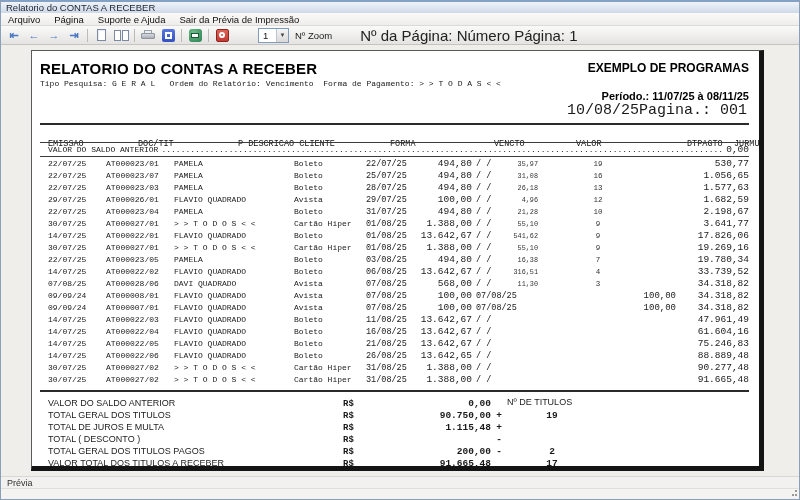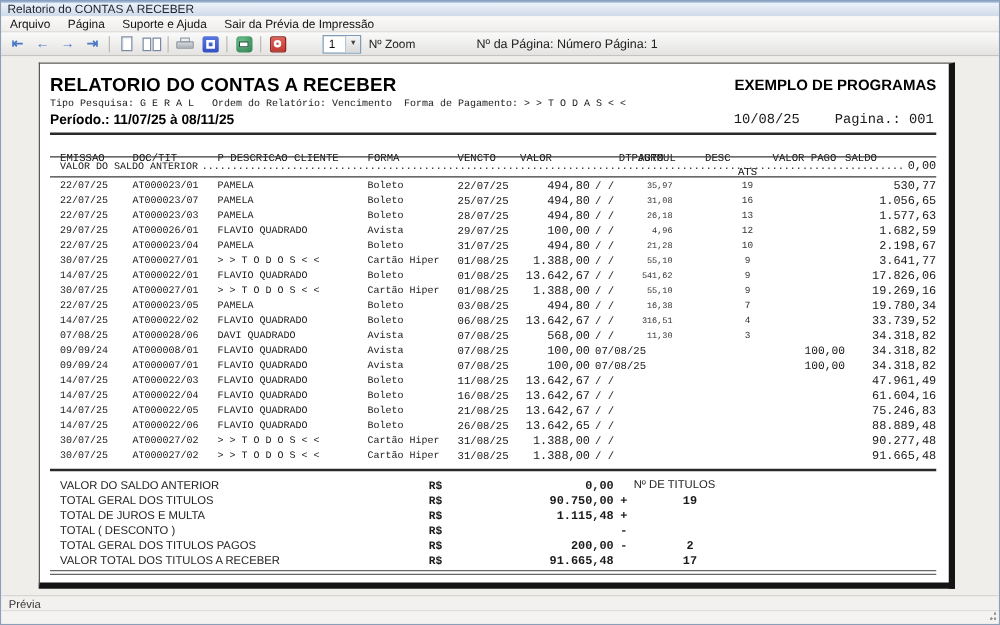--- a/index.html
+++ b/index.html
@@ -38,44 +38,44 @@
   .ico-red { width:13px; height:13px; border-radius:2px; background:linear-gradient(#e06257,var(--icon-red,#c23a32));
     border:1px solid #8f241e; display:flex; align-items:center; justify-content:center; }
   .ico-red i { width:6px; height:6px; border:2px solid #fff; border-radius:50%; }
 
   .combo { margin-left:26px; width:31px; height:15px; background:#fff; border:1px solid #7f9db9;
     display:flex; align-items:stretch; }
   .combo-val { flex:1; font-size:9.5px; color:#111; padding:1px 0 0 4px; }
   .combo-btn { width:12px; background:linear-gradient(#f5f5f5,#d9d9d9); border-left:1px solid #b9c6d4;
     display:flex; align-items:center; justify-content:center; font-size:6px; color:#444; }
   .tblabel { font-size:9.5px; color:#222; margin-left:6px; }
-  .pagelabel { font-size:10px; color:#222; margin-left:49px; }
+  .pagelabel { font-size:15px; color:#222; margin-left:28px; }
 
   
   .preview { flex:1 1 auto; position:relative; background:var(--preview-bg,#f0eeeb); overflow:hidden; }
   .page { position:absolute; left:30px; top:5px; width:733px; height:421px; background:#fff;
     border:1px solid #5a5a5a; border-right:5px solid #141414; border-bottom:5px solid #141414; }
   .page-content { height:100%; padding:9px 10px 0 8px; display:flex; flex-direction:column;
     color:#1a1a1a; overflow:hidden; }
 
   .rpt-head { display:flex; justify-content:space-between; align-items:flex-start; }
   .rpt-title { font-size:15px; font-weight:bold; letter-spacing:0.2px; color:#000; }
   .rpt-company { font-size:12px; font-weight:600; color:#000; padding-top:1px; }
   .rpt-filters { font-family:"Liberation Mono", monospace; font-size:8px; white-space:pre; margin-top:2px; color:#1a1a1a; }
-  .rpt-period-row { display:flex; justify-content:space-between; align-items:flex-end; margin-top:2px; }
+  .rpt-period-row { display:flex; justify-content:space-between; align-items:flex-end; margin-top:2px;flex-direction:column; }
   .rpt-period { font-size:11px; font-weight:bold; color:#000; }
-  .rpt-meta { font-family:"Liberation Mono", monospace; font-size:11px; display:flex; gap:28px; padding-right:2px; }
+  .rpt-meta { font-family:"Liberation Mono", monospace; font-size:15px; display:flex; padding-right:2px; }
 
   .hr2 { border-top:2px solid #2a2a2a; margin:4px 0 2px; }
   .hr1 { border-top:1px solid #3a3a3a; margin:1px 0; }
 
   .rgrid { display:grid; font-family:"Liberation Mono", monospace;
     grid-template-columns:58px 68px 120px 72px 50px 56px 38px 28px 40px 40px 58px 1fr;
     padding-left:8px; }
-  .rhead { height:14px; align-items:center; font-size:8.5px; color:#111; }
+  .rhead { height:14px; align-items:center; font-size:8.5px; color:#111;gap:32px; }
   .hc { white-space:nowrap; overflow:visible; }
   .hc.c-dtpagto { padding-left:23px; }
   .hc.c-desc { padding-left:26px; }
   .hc.c-ats { text-align:center;margin-top:23px; }
   .hc.c-valor, .hc.c-saldo { text-align:left; }
   .hc.c-jurmul { text-align:center; }
 
   .openrow { display:flex; align-items:baseline; height:13px; padding-left:8px;
     font-family:"Liberation Mono", monospace; }
   .o-label { font-size:8px; white-space:nowrap; }

